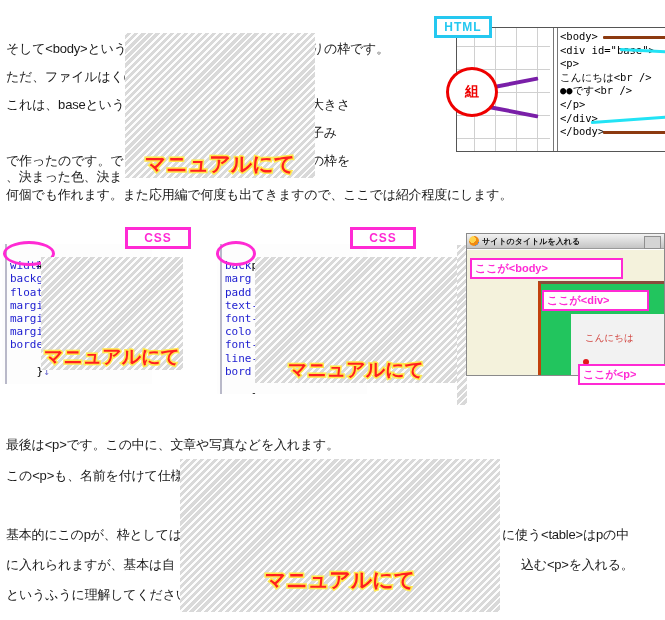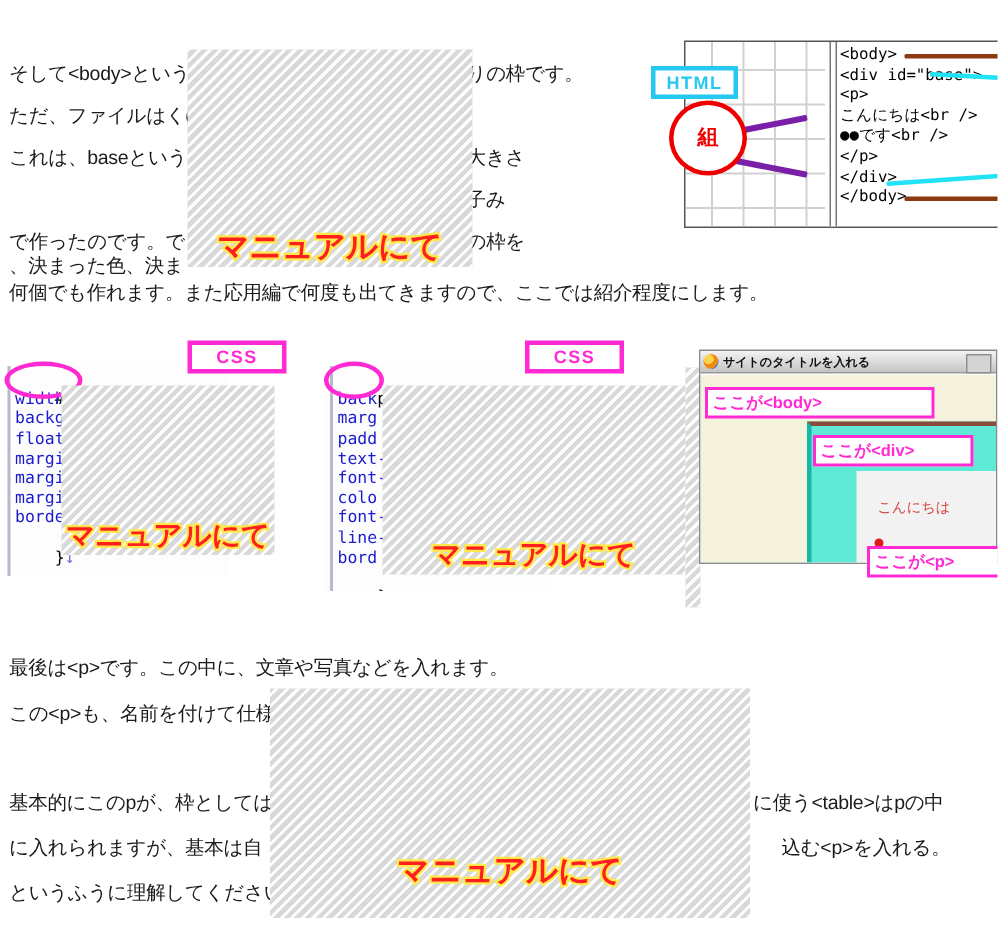--- a/index.html
+++ b/index.html
@@ -111,21 +111,20 @@
     background: #ffffff;
     font-weight: bold;
     display: flex;
     align-items: center;
     justify-content: center;
     letter-spacing: 1px;
   }
   .tag-pill.cyan {
     border: 3px solid #25c8f0;
     color: #25c8f0;
-    margin-top: 28px;
   }
   .tag-pill.magenta {
     border: 3px solid #ff2ad4;
     color: #ff2ad4;
   }
 
   
   .kumi-circle {
     position: absolute;
     left: 446px;
@@ -229,22 +228,22 @@
     left: 0; top: 16px;
     right: 0; bottom: 0;
     background: #f4f2dc;
   }
   .div-box {
     position: absolute;
     left: 71px;
     top: 31px;
     right: 0;
     bottom: 0;
-    background: #5eead4;
-    border-left: 3px solid #14b8a6;
+    background: #22c55e;
+    border-left: 3px solid #c2410c;
     border-top: 3px solid #8a4b3c;
     box-sizing: border-box;
   }
   .p-box {
     position: absolute;
     left: 30px;
     top: 30px;
     right: 0;
     height: 66px;
     background: #f2f2f2;

